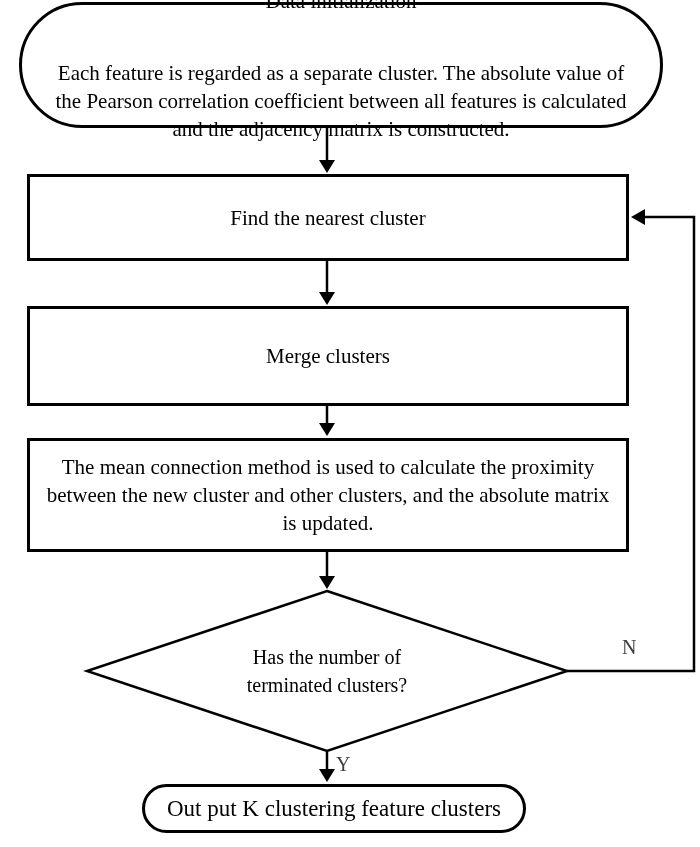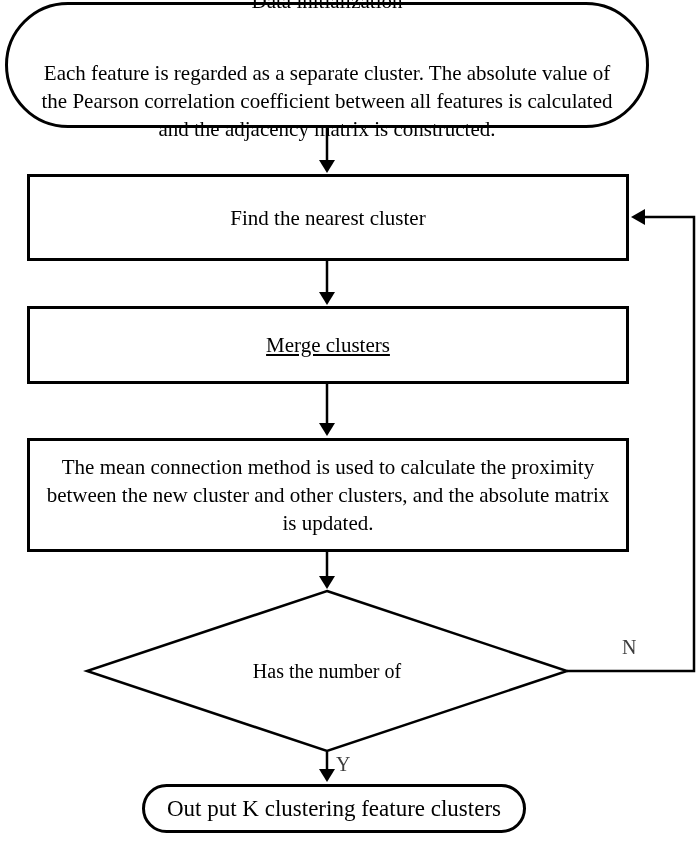--- a/index.html
+++ b/index.html
@@ -30,36 +30,35 @@
     display: flex;
     flex-direction: column;
     justify-content: center;
     align-items: center;
     text-align: center;
     z-index: 2;
     font-size: 21px;
     line-height: 28px;
   }
   .terminator-top {
-    left: 5px; top: 2px;
+    left: 19px; top: 2px;
     width: 644px; height: 126px;
     border-radius: 63px;
     padding: 8px 26px;
     gap: 44px;
   }
   .process-find {
     left: 27px; top: 174px;
     width: 602px; height: 87px;
     padding: 12px 14px;
   }
   .process-merge {
     left: 27px; top: 306px;
-    width: 602px; height: 78px;
+    width: 602px; height: 100px;
     padding: 0 14px;
-    text-decoration: underline;
   }
   .process-update {
     left: 27px; top: 438px;
     width: 602px; height: 114px;
     padding: 0 14px;
   }
   .terminator-bottom {
     left: 142px; top: 784px;
     width: 384px; height: 49px;
     border-radius: 31px;
@@ -132,20 +131,21 @@
   <div class="node process-merge">
     <div class="node-title">Merge clusters</div>
   </div>
 
   <div class="node process-update">
     <div class="node-body">The mean connection method is used to calculate the proximity between the new cluster and other clusters, and the absolute matrix is updated.</div>
   </div>
 
   <div class="decision-text">
     <div>Has the number of</div>
+    <div>terminated clusters?</div>
   </div>
 
   <div class="edge-label edge-label-no">N</div>
   <div class="edge-label edge-label-yes">Y</div>
 
   <div class="node terminator-bottom">
     <div class="node-title">Out put K clustering feature clusters</div>
   </div>
 
 </div>

